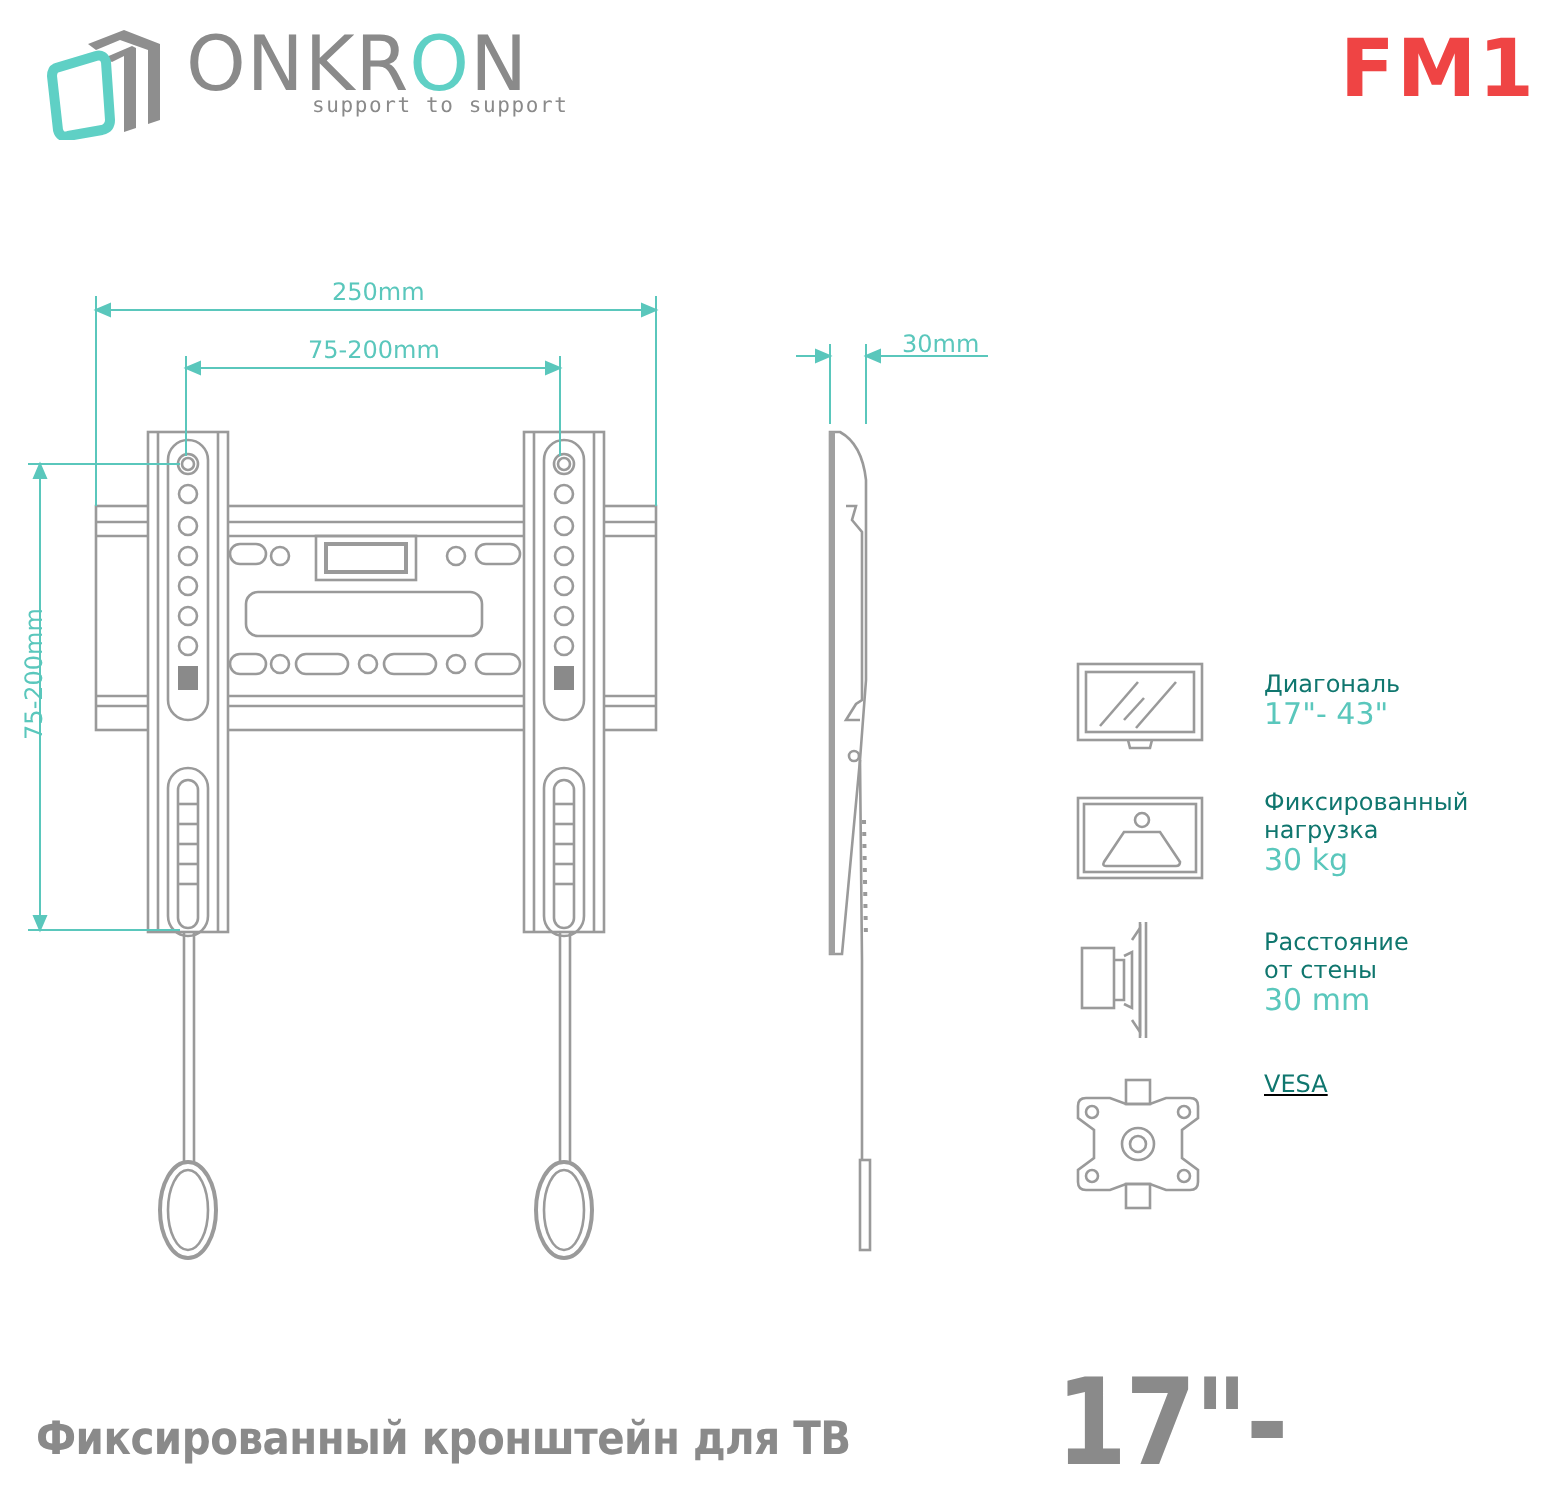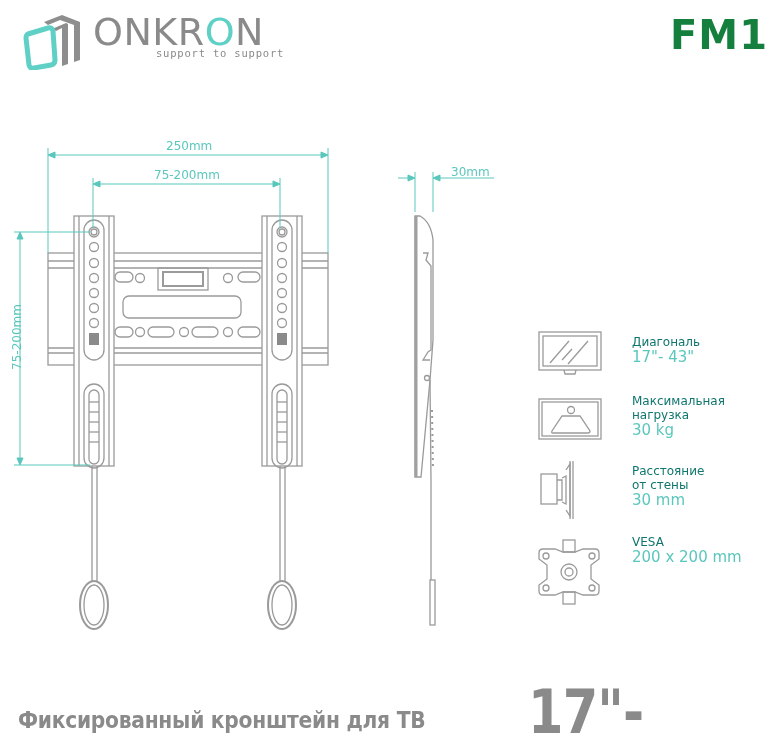--- a/index.html
+++ b/index.html
@@ -1,21 +1,21 @@
 <!DOCTYPE html>
 <html><head>
   <meta charset="utf-8">
   <style>
     html, body { margin:0; padding:0; background:#ffffff; }
     body { width:782px; height:750px; position:relative; overflow:hidden; font-family:"DejaVu Sans", sans-serif; }
     .abs { position:absolute; }
     .logo-word { left:93px; top:10px; font-family:"DejaVu Sans", sans-serif; font-weight:normal; font-size:38px; color:#8a8a8a; letter-spacing:0.5px; line-height:44px; }
     .logo-word .accent { color:#5fd0c5; }
     .logo-tag { left:156px; top:47px; font-family:"DejaVu Sans Mono", monospace; font-size:10.5px; color:#8a8a8a; letter-spacing:0.8px; }
-    .model { right:14px; top:12px; font-family:"DejaVu Sans", sans-serif; font-weight:bold; font-size:40px; color:#15803d; letter-spacing:1px; }
+    .model { right:14px; top:12px; font-family:"DejaVu Sans", sans-serif; font-weight:bold; font-size:40px; color:#ef4444; letter-spacing:1px; }
     .dim { font-family:"DejaVu Sans", sans-serif; font-size:12px; color:#5ac7bc; }
     .spec-label { font-family:"DejaVu Sans", sans-serif; font-size:12px; color:#0f766e; line-height:14px; }
     .spec-value { font-family:"DejaVu Sans", sans-serif; font-size:15px; color:#5ac7bc; line-height:17px; }
     .footer-text { left:18px; top:707px; font-family:"DejaVu Sans", sans-serif; font-weight:bold; font-size:23px; color:#8a8a8a; letter-spacing:-0.3px; transform:scaleX(0.88); transform-origin:left center; }
     .footer-size { left:528px; top:678px; font-family:"DejaVu Sans", sans-serif; font-weight:bold; font-size:60px; color:#8a8a8a; letter-spacing:-1px; line-height:68px; transform:scaleX(0.85); transform-origin:left center; }
   </style>
 </head>
 <body>
 
 <div class="abs" style="left:18px;top:10px;width:270px;height:56px;">
@@ -185,21 +185,21 @@
   <div class="abs" style="left:0;top:68px;width:247px;height:60px;">
     <svg class="abs" style="left:3px;top:5px;" width="64" height="44" viewBox="0 0 64 44">
       <g stroke="#9a9a9a" fill="none" stroke-width="1.3">
         <rect x="1" y="1" width="62" height="40"></rect>
         <rect x="4" y="4" width="56" height="34"></rect>
         <circle cx="33" cy="12" r="3.5"></circle>
         <path d="M24 18 L42 18 L52 33 Q52 35 50 35 L15 35 Q13 35 14 33 Z"></path>
       </g>
     </svg>
     <div class="abs" style="left:97px;top:1px;">
-      <div class="spec-label">Максимальная</div>
+      <div class="spec-label">Фиксированный</div>
       <div class="spec-label">нагрузка</div>
       <div class="spec-value">30 kg</div>
     </div>
   </div>
 
   <div class="abs" style="left:0;top:135px;width:247px;height:65px;">
     <svg class="abs" style="left:5px;top:0;" width="40" height="60" viewBox="0 0 40 60">
       <g stroke="#9a9a9a" fill="none" stroke-width="1.3">
         <rect x="1" y="14" width="16" height="30"></rect>
         <path d="M17 20 L22 20 L22 40 L17 40"></path>
@@ -223,21 +223,20 @@
         <rect x="26" y="53" width="12" height="12"></rect>
         <path d="M6 10 L18 10 L26 13 L38 13 L46 10 L58 10 Q62 10 62 14 L62 20 L54 26 L54 40 L62 46 L62 52 Q62 56 58 56 L46 56 L38 53 L26 53 L18 56 L6 56 Q2 56 2 52 L2 46 L10 40 L10 26 L2 20 L2 14 Q2 10 6 10 Z"></path>
         <circle cx="9" cy="17" r="3"></circle>
         <circle cx="55" cy="17" r="3"></circle>
         <circle cx="9" cy="49" r="3"></circle>
         <circle cx="55" cy="49" r="3"></circle>
         <circle cx="32" cy="33" r="8"></circle>
         <circle cx="32" cy="33" r="4"></circle>
       </g>
     </svg>
-    <div class="abs" style="left:97px;top:0;">
+    <div class="abs" style="left:97px;top:0;text-decoration:underline;">
       <div class="spec-label">VESA</div>
-      <div class="spec-value">200 x 200 mm</div>
     </div>
   </div>
 </div>
 
 <div class="abs footer-text">Фиксированный кронштейн для ТВ</div>
 <div class="abs footer-size">17"- 43"</div>
 
 </body></html>

